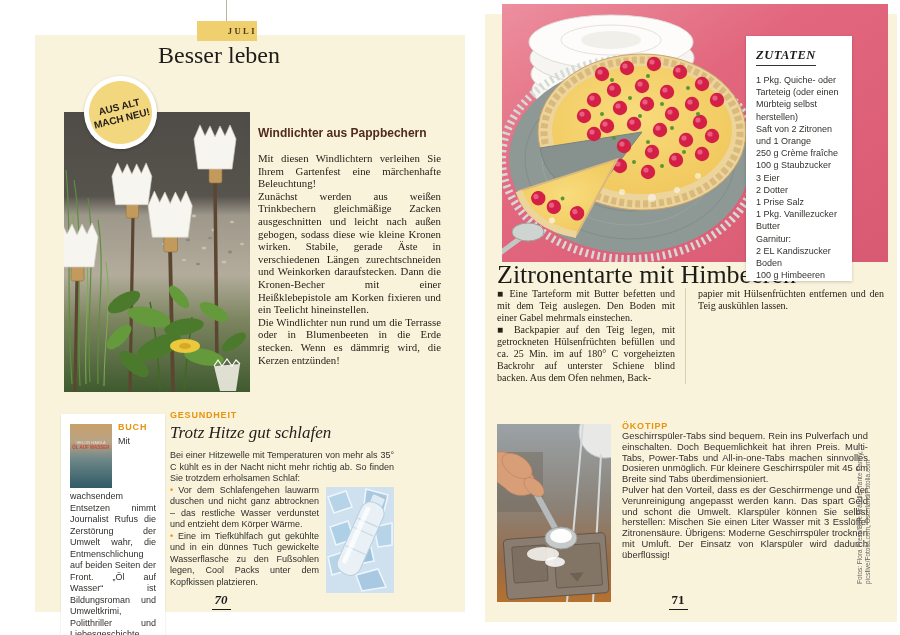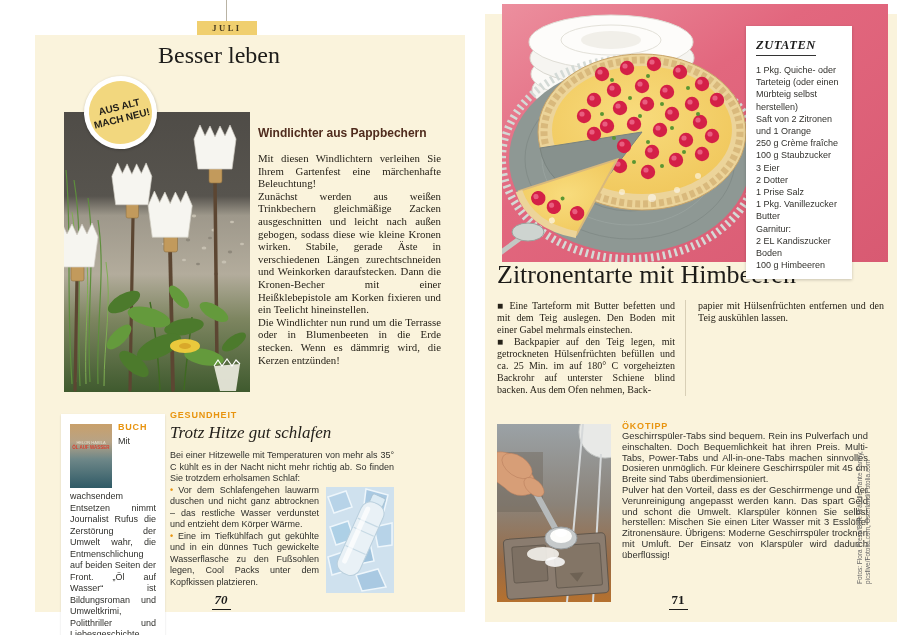--- a/index.html
+++ b/index.html
@@ -4,22 +4,22 @@
 <style>
   html,body{margin:0;padding:0;}
   body{font-family:"Liberation Sans",sans-serif;background:#ffffff;}
   .stage{position:relative;width:900px;height:635px;background:#fff;overflow:hidden;}
   .page{position:absolute;background:#faf3dc;}
   #left-page{left:35px;top:35px;width:430px;height:577px;}
   #right-page{left:485px;top:14px;width:412px;height:608px;}
 
   
   .tab-line{position:absolute;left:226px;top:0;width:1px;height:22px;background:#b9b3a4;}
-  .month-tab{position:absolute;left:197px;top:21px;width:60px;height:14px;background:#f0cf6f;
-    display:flex;align-items:center;justify-content:center;
+  .month-tab{position:absolute;left:197px;top:21px;width:60px;height:20px;background:#f0cf6f;
+    display:flex;align-items:center;justify-content:flex-end;
     font-family:"Liberation Serif",serif;font-weight:bold;font-size:8.5px;letter-spacing:2.5px;color:#463a20;}
 
   .page-title{position:absolute;left:158px;top:42px;font-family:"Liberation Serif",serif;
     font-size:24px;color:#1d1c1a;}
 
   .badge{position:absolute;left:84px;top:76px;width:63px;height:63px;border-radius:50%;
     background:#f2d77e;border:5px solid #fff;box-shadow:0 1px 3px rgba(0,0,0,.25);
     display:flex;flex-direction:column;align-items:center;justify-content:center;
     transform:rotate(-14deg);z-index:4;text-align:center;}
   .badge span{font-size:10px;font-weight:bold;color:#23201a;line-height:12px;}
@@ -57,31 +57,31 @@
   .bullet{margin:0;}
   .bullet::before{content:"\2022  ";color:#e8940f;font-weight:bold;}
 
   .page-num{position:absolute;font-family:"Liberation Serif",serif;font-weight:bold;
     font-size:13px;color:#1a1a1a;}
   .page-num span{border-bottom:1.5px solid #1a1a1a;padding:0 3px 2px 3px;}
   #pn-70{left:196px;top:592px;width:50px;text-align:center;font-style:italic;}
   #pn-71{left:653px;top:592px;width:50px;text-align:center;}
 
   
-  .zutaten-box{position:absolute;left:746px;top:26px;width:106px;background:#fff;
-    padding:9px 10px 8px 10px;box-sizing:border-box;z-index:5;box-shadow:0 1px 3px rgba(0,0,0,.2);}
+  .zutaten-box{position:absolute;left:746px;top:36px;width:106px;background:#fff;
+    padding:9px 10px 0 10px;box-sizing:border-box;z-index:5;box-shadow:0 1px 3px rgba(0,0,0,.2);}
   .zutaten-box h4{margin:0 0 8px 0;font-family:"Liberation Serif",serif;font-style:italic;
     font-weight:bold;font-size:12.5px;letter-spacing:.5px;color:#1c1c1c;display:inline-block;
     border-bottom:1px solid #333;padding-bottom:2px;}
   .zutaten-item{font-size:9px;line-height:12.2px;color:#33322e;hyphens:auto;}
 
   
   .recipe-title{position:absolute;left:497px;top:260px;font-family:"Liberation Serif",serif;
     font-size:26px;color:#1c1b18;}
-  .recipe-cols{position:absolute;left:497px;top:300px;display:flex;}
+  .recipe-cols{position:absolute;left:497px;top:288px;display:flex;}
   .rcol{width:178px;font-family:"Liberation Serif",serif;font-size:10px;line-height:12px;
     color:#262219;text-align:justify;hyphens:auto;}
   .rcol p{margin:0;}
   .rcol2{width:186px;margin-left:10px;border-left:1px solid #d8cfb6;padding-left:12px;}
 
   
   .oekotipp{position:absolute;left:622px;top:421px;width:246px;}
   .oeko-title{font-family:"Liberation Serif",serif;font-size:16.5px;color:#1d1c19;margin:2px 0 6px 0;font-weight:normal;}
   .oekotipp .small-body{font-size:9.4px;line-height:10.8px;}
 

